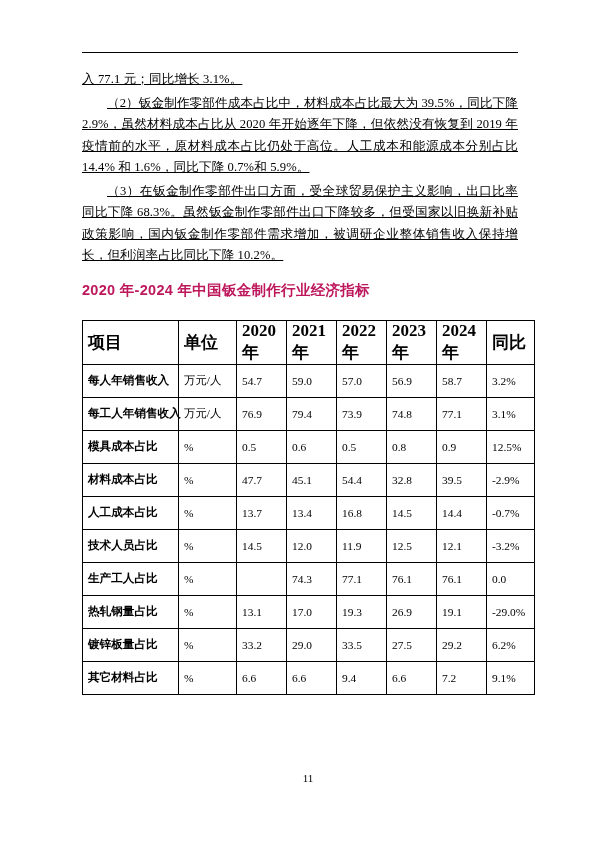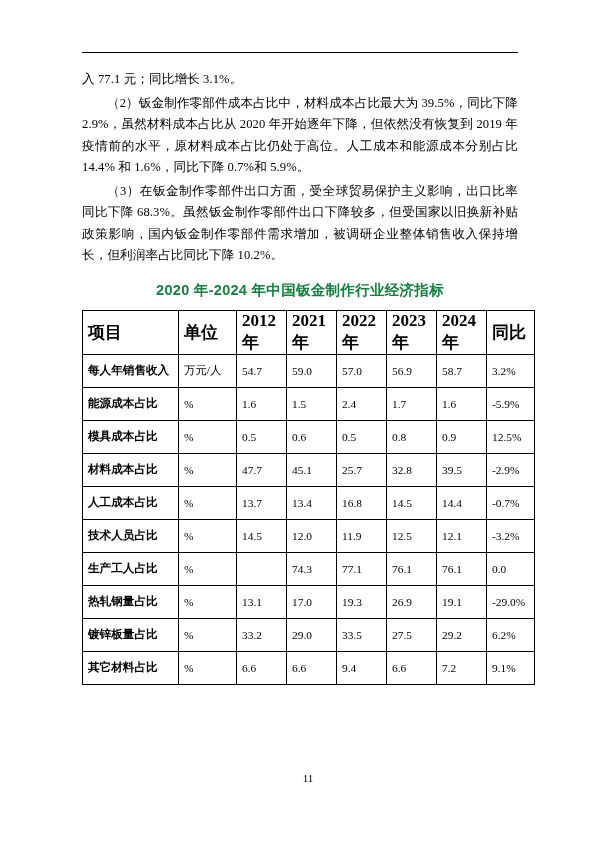--- a/index.html
+++ b/index.html
@@ -32,31 +32,31 @@
     height: 0;
   }
   p.para {
     margin: 0 0 2px 0;
     font-size: 12.6px;
     line-height: 21.5px;
     text-align: justify;
     text-justify: inter-ideograph;
     color: #000;
     letter-spacing: 0.1px;
+    text-decoration: underline;
   }
   p.indent {
     text-indent: 25px;
   }
   .title {
-    text-align: center;
     font-family: "Liberation Sans", sans-serif;
     font-weight: bold;
     font-size: 14.5px;
-    color: #15803d;
-    margin: 14px 0 10px 0;
+    color: #be185d;
+    margin: 14px 0 20px 0;
     letter-spacing: 0.3px;
   }
   table.econ {
     border-collapse: collapse;
     width: 436px;
     table-layout: fixed;
     font-size: 11.4px;
     color: #000;
   }
   table.econ th, table.econ td {
@@ -113,65 +113,65 @@
           <col class="c-y">
           <col class="c-y">
           <col class="c-y">
           <col class="c-y">
           <col class="c-yoy">
       </colgroup>
       <thead>
         <tr>
           <th>项目</th>
           <th>单位</th>
-          <th>2012 年</th>
+          <th>2020 年</th>
           <th>2021 年</th>
           <th>2022 年</th>
           <th>2023 年</th>
           <th>2024 年</th>
           <th>同比</th>
         </tr>
       </thead>
       <tbody>
         <tr>
           <td class="label">每人年销售收入</td>
           <td>万元/人</td>
           <td>54.7</td>
           <td>59.0</td>
           <td>57.0</td>
           <td>56.9</td>
           <td>58.7</td>
           <td>3.2%</td>
         </tr>
         <tr>
-          <td class="label">能源成本占比</td>
-          <td>%</td>
-          <td>1.6</td>
-          <td>1.5</td>
-          <td>2.4</td>
-          <td>1.7</td>
-          <td>1.6</td>
-          <td>-5.9%</td>
+          <td class="label">每工人年销售收入</td>
+          <td>万元/人</td>
+          <td>76.9</td>
+          <td>79.4</td>
+          <td>73.9</td>
+          <td>74.8</td>
+          <td>77.1</td>
+          <td>3.1%</td>
         </tr>
         <tr>
           <td class="label">模具成本占比</td>
           <td>%</td>
           <td>0.5</td>
           <td>0.6</td>
           <td>0.5</td>
           <td>0.8</td>
           <td>0.9</td>
           <td>12.5%</td>
         </tr>
         <tr>
           <td class="label">材料成本占比</td>
           <td>%</td>
           <td>47.7</td>
           <td>45.1</td>
-          <td>25.7</td>
+          <td>54.4</td>
           <td>32.8</td>
           <td>39.5</td>
           <td>-2.9%</td>
         </tr>
         <tr>
           <td class="label">人工成本占比</td>
           <td>%</td>
           <td>13.7</td>
           <td>13.4</td>
           <td>16.8</td>

